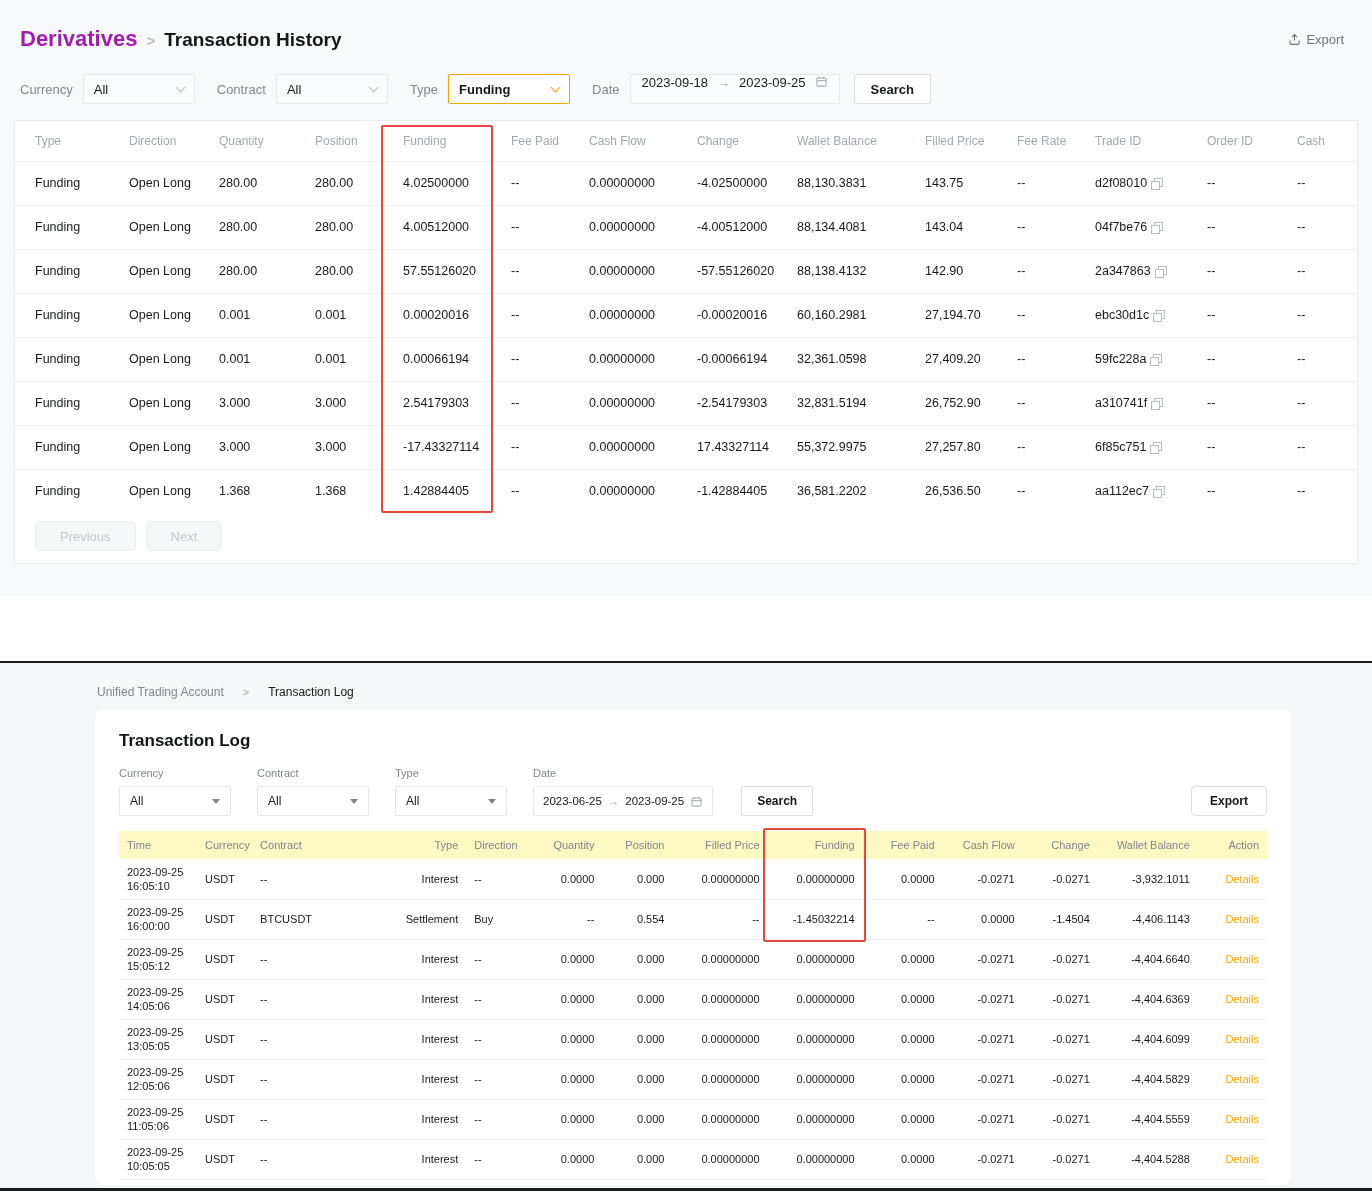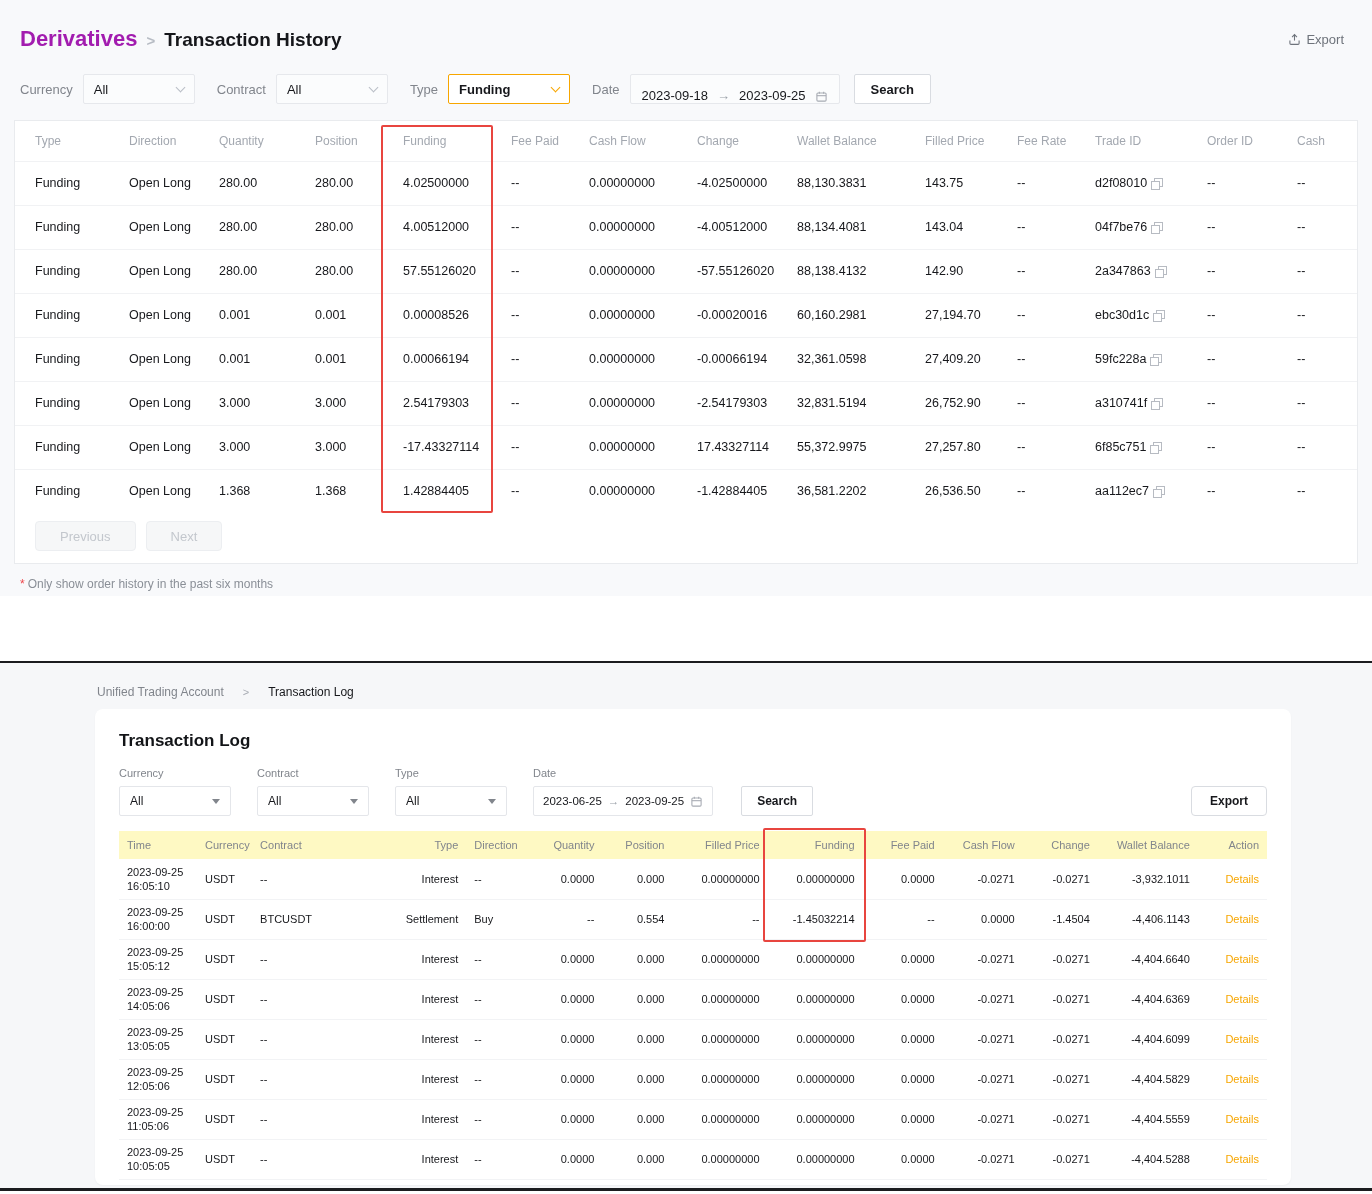--- a/index.html
+++ b/index.html
@@ -15,21 +15,21 @@
   .crumb-parent{font-size:22px;font-weight:bold;color:#a21caf}
   .crumb-sep{margin:0 9px;color:#b7bcc4;font-size:15px;font-weight:bold}
   .crumb-current{font-size:19px;font-weight:bold;color:#15161a}
   .dv-export{margin-left:auto;display:flex;align-items:center;gap:5px;font-size:13px;color:#6e737b;cursor:pointer}
   .dv-filters{display:flex;align-items:center;margin:22px 0 0 20px;font-size:13px}
   .f-label{color:#81858c;margin-right:10px}
   .dd{display:flex;align-items:center;justify-content:space-between;width:112px;height:30px;padding:0 10px;background:#fbfcfd;border:1px solid #e6e8ec;border-radius:2px;margin-right:22px;color:#17181c;cursor:pointer}
   .dd.active{border-color:var(--orange);background:#fff;width:122px}
   .chev{width:7px;height:7px;border-right:1.5px solid #b9bec6;border-bottom:1.5px solid #b9bec6;transform:rotate(45deg);margin-top:-4px}
   .dd.active .chev{border-color:var(--orange)}
-  .datebox{display:flex;align-items:flex-end;gap:9px;height:30px;padding:0 11px;background:#fbfcfd;border:1px solid #e6e8ec;border-radius:2px;margin-right:14px;color:#17181c}
+  .datebox{display:flex;align-items:flex-start;gap:9px;height:30px;padding:0 11px;background:#fbfcfd;border:1px solid #e6e8ec;border-radius:2px;margin-right:14px;color:#17181c}
   .date-arrow{color:#9aa0a8}
   .btn{height:30px;padding:0 16px;background:#fff;border:1px solid #d9dce1;border-radius:2px;font-weight:bold;font-size:13px;color:#17181c;cursor:pointer;font-family:"Liberation Sans",sans-serif}
   .dv-card{position:relative;margin:16px 14px 0;background:#fff;border:1px solid #e9ebee;height:444px;overflow:hidden}
   table.dv{width:1342px;border-collapse:collapse;table-layout:fixed}
   .dv th{height:40px;font-size:12px;font-weight:normal;color:#a3a8b0;text-align:left;padding:0 6px 0 20px;white-space:nowrap;overflow:hidden}
   .dv td{height:44px;font-size:12.5px;color:#17181c;text-align:left;padding:0 6px 0 20px;border-top:1px solid #f1f2f4;white-space:nowrap;overflow:hidden}
   .copy-icon{position:relative;display:inline-block;width:9px;height:9px;border:1px solid #b7bbc2;margin-left:7px;cursor:pointer}
   .copy-icon .copy-front{position:absolute;left:-4px;top:2px;width:9px;height:9px;border:1px solid #b7bbc2;background:#fff}
   .hl-top{position:absolute;left:366px;top:4px;width:112px;height:388px;border:2px solid #e8453f;border-radius:2px;pointer-events:none}
   .dv-pagination{position:absolute;left:20px;bottom:12px;display:flex;gap:10px}
@@ -201,21 +201,21 @@
             <td class="">--</td>
             <td class=""><span>2a347863</span><span class="copy-icon"><span class="copy-front"></span></span></td>
             <td class="">--</td>
             <td class="">--</td>
           </tr>
           <tr>
             <td class="">Funding</td>
             <td class="green">Open Long</td>
             <td class="">0.001</td>
             <td class="">0.001</td>
-            <td class="green">0.00008526</td>
+            <td class="green">0.00020016</td>
             <td class="">--</td>
             <td class="">0.00000000</td>
             <td class="red">-0.00020016</td>
             <td class="">60,160.2981</td>
             <td class="">27,194.70</td>
             <td class="">--</td>
             <td class=""><span>ebc30d1c</span><span class="copy-icon"><span class="copy-front"></span></span></td>
             <td class="">--</td>
             <td class="">--</td>
           </tr>
@@ -285,23 +285,20 @@
           </tr>
         </tbody>
     </table>
     <div class="hl-top"></div>
     <div class="dv-pagination">
       <button class="pg-btn">Previous</button>
       <button class="pg-btn">Next</button>
     </div>
   </div>
 
-  <div class="dv-note">
-    <span class="star">*</span><span>Only show order history in the past six months</span>
-  </div>
 </div>
 
 <div class="sep-line"></div>
 
 <div class="bottom-section">
   <div class="log-breadcrumb">
     <span class="lb-parent">Unified Trading Account</span>
     <span class="lb-sep">&gt;</span>
     <span class="lb-current">Transaction Log</span>
   </div>

